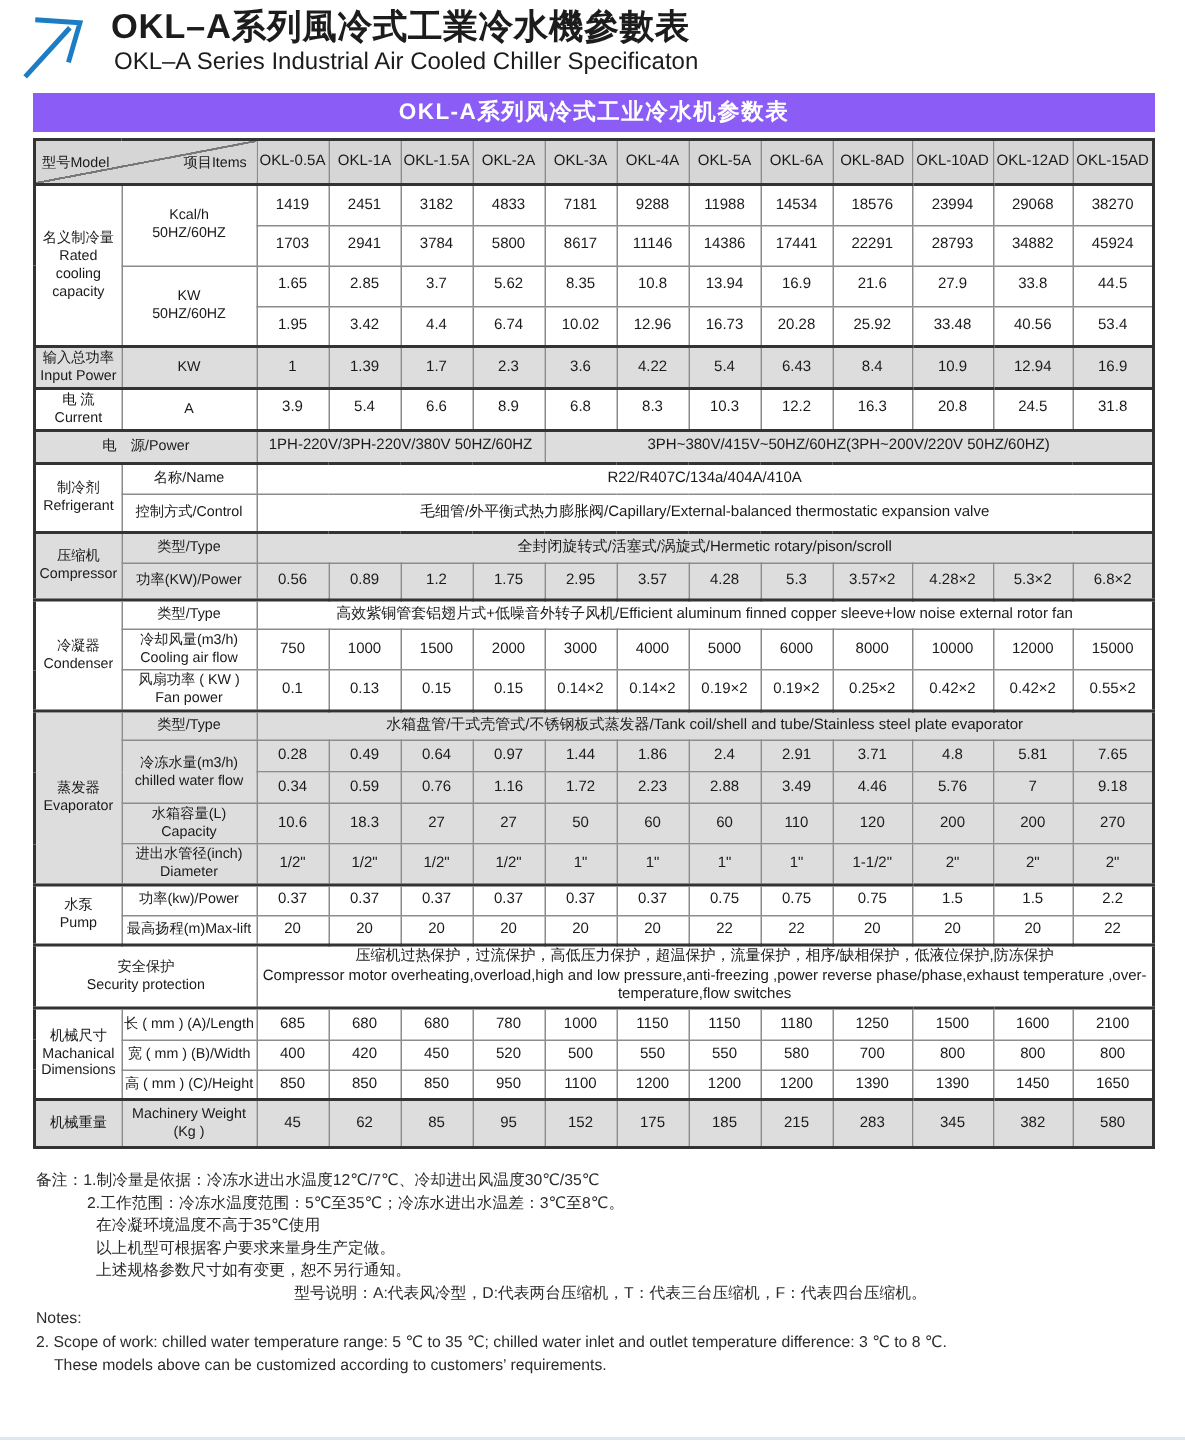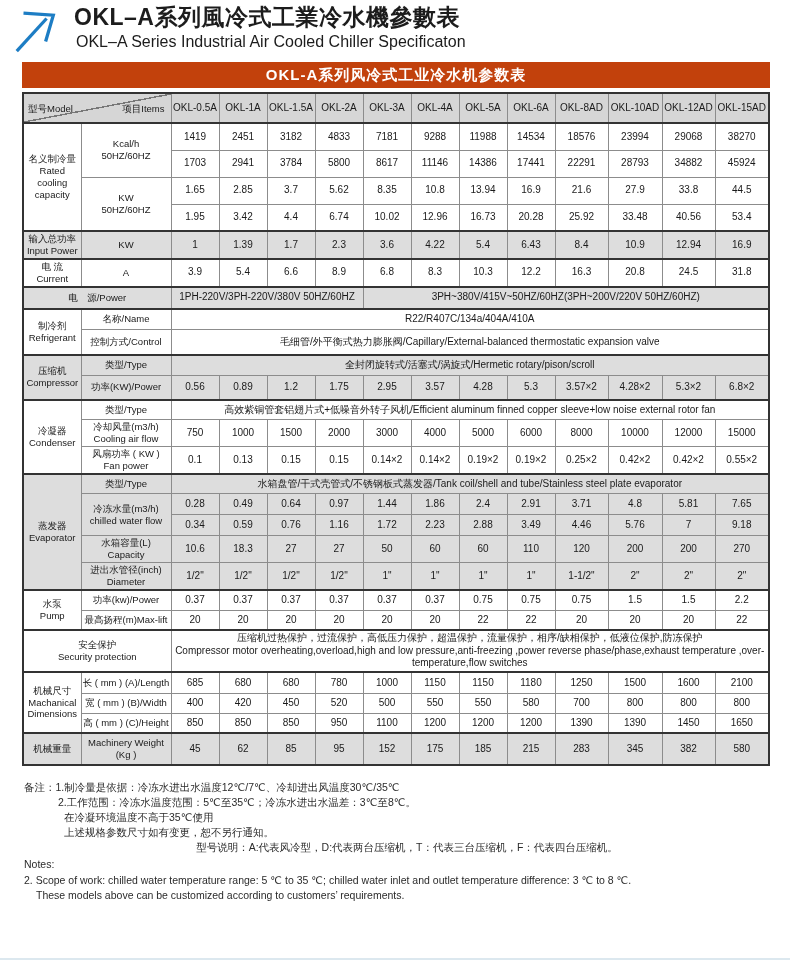--- a/index.html
+++ b/index.html
@@ -15,21 +15,21 @@
   .title-zh {
     position:absolute; left:74px; top:2px; font-size:23px; font-weight:bold;
     letter-spacing:0.5px; color:#1c1c1c; white-space:nowrap;
   }
   .title-en {
     position:absolute; left:76px; top:33px; font-size:16px; font-weight:normal;
     color:#1c1c1c; white-space:nowrap;
   }
   
   .banner {
-    margin-left:22px; width:748px; height:26px; background:#c2410c;
+    margin-left:22px; width:748px; height:26px; background:#8b5cf6;
     color:#ffffff; font-size:15px; font-weight:bold; text-align:center;
     line-height:26px; letter-spacing:1px;
   }
   
   table.spec {
     margin:4px 0 0 22px; width:748px; border-collapse:collapse;
     table-layout:fixed; font-size:10px; color:#1a1a1a;
     border:2px solid #333333;
   }
   table.spec td {
@@ -452,20 +452,21 @@
         <td>580</td>
       </tr>
     </tbody>
 </table>
 
 <div class="notes">
   <div class="notes-zh">
       <div style="padding-left: 0px;">备注：1.制冷量是依据：冷冻水进出水温度12℃/7℃、冷却进出风温度30℃/35℃</div>
       <div style="padding-left: 34px;">2.工作范围：冷冻水温度范围：5℃至35℃；冷冻水进出水温差：3℃至8℃。</div>
       <div style="padding-left: 40px;">在冷凝环境温度不高于35℃使用</div>
+      <div style="padding-left: 40px;">以上机型可根据客户要求来量身生产定做。</div>
       <div style="padding-left: 40px;">上述规格参数尺寸如有变更，恕不另行通知。</div>
       <div style="padding-left: 0px; text-align: center;">型号说明：A:代表风冷型，D:代表两台压缩机，T：代表三台压缩机，F：代表四台压缩机。</div>
     </div>
   <div class="notes-en">
       <div style="padding-left: 0px;">Notes:</div>
       <div style="padding-left: 0px;">2. Scope of work: chilled water temperature range: 5 ℃ to 35 ℃; chilled water inlet and outlet temperature difference: 3 ℃ to 8 ℃.</div>
       <div style="padding-left: 12px;">These models above can be customized according to customers’  requirements.</div>
     </div>
 </div>
 

